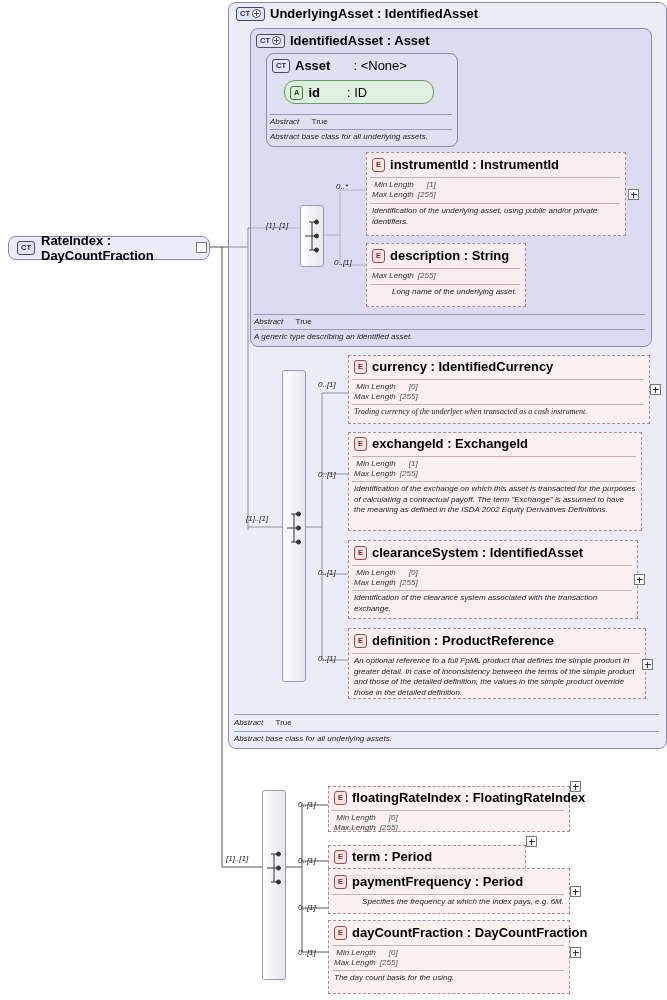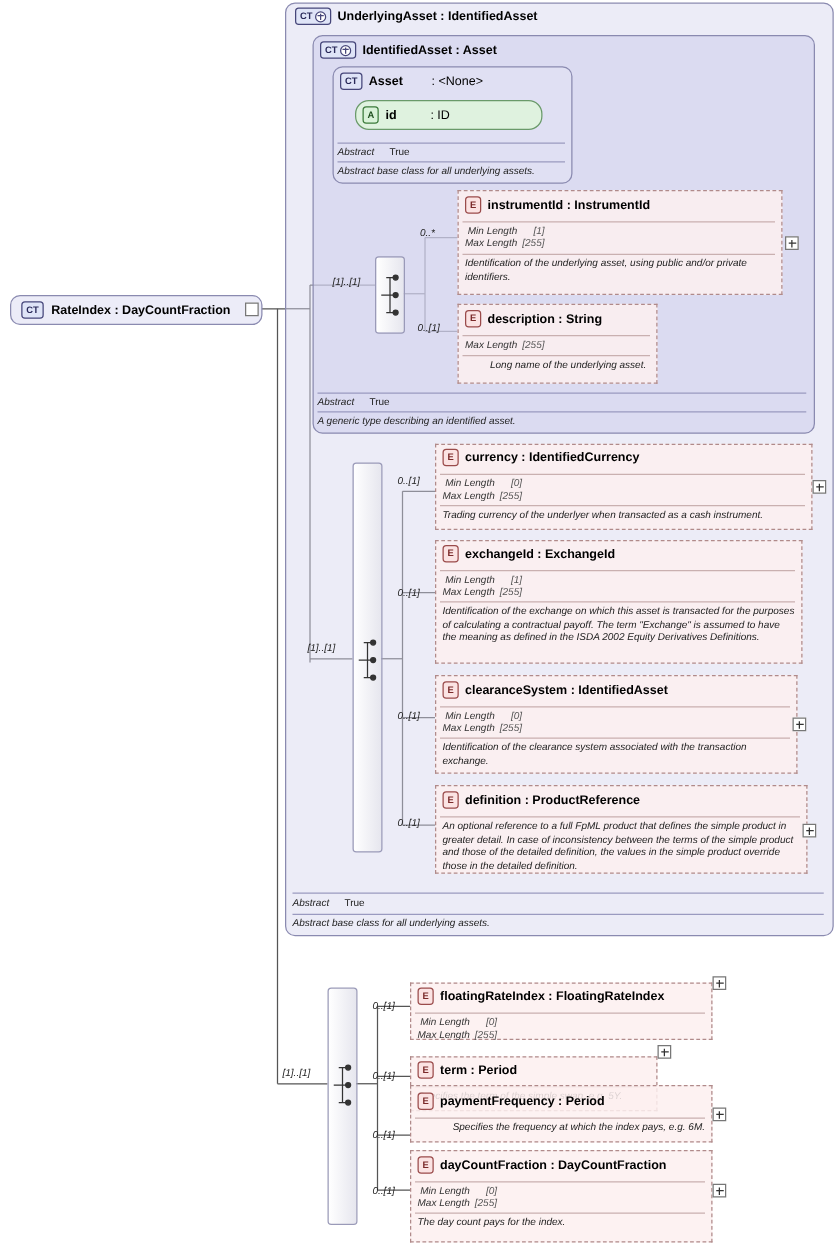--- a/index.html
+++ b/index.html
@@ -51,21 +51,21 @@
     margin-left:2px;border-radius:50%;
     background:#fff;border:1px solid #46467a;
     position:relative;
   }
   .badge .plus:before,.badge .plus:after{
     content:"";position:absolute;background:#46467a;
   }
   .badge .plus:before{left:1px;top:2.5px;width:5px;height:1px;}
   .badge .plus:after{top:1px;left:2.5px;height:5px;width:1px;}
 
-  .title{font-weight:bold;font-size:10px;color:#000;text-align:center;}
+  .title{font-weight:bold;font-size:13px;color:#000;}
 
   
   .ebox{
     position:absolute;
     border:1px dashed #b08a8a;
     background:rgba(253,240,240,0.85);
   }
   .facets{
     position:absolute;
     left:6px;
@@ -315,21 +315,21 @@
           <td class="v">[0]</td>
         </tr>
     <tr>
           <td>Max Length</td>
           <td class="v">[255]</td>
         </tr>
   </tbody>
     </table>
 </div>
 <div class="sep" style="left:352px;top:404px;width:292px;"></div>
-<div class="doc" style="left:354px;top:407px;width:290px;">Trading currency of the underlyer when transacted as a cash instrument.</div>
+<div class="doc" style="left:354px;top:407px;width:290px;font-family:Liberation Serif, serif;">Trading currency of the underlyer when transacted as a cash instrument.</div>
 <div class="plusbox" style="left:650px;top:384px;"></div>
 <div class="card" style="left:318px;top:380px;">0..[1]</div>
 
 <div class="ebox" style="left:348px;top:432px;width:292px;height:97px;"></div>
 <div class="hdr" style="left:354px;top:436px;">
   <span class="badge e">E</span>
   <span class="title">exchangeId : ExchangeId</span>
 </div>
 <div class="sep" style="left:352px;top:456px;width:284px;"></div>
 <div class="facets" style="left:354px;top:459px;">
@@ -454,15 +454,15 @@
           <td class="v">[0]</td>
         </tr>
     <tr>
           <td>Max Length</td>
           <td class="v">[255]</td>
         </tr>
   </tbody>
     </table>
 </div>
 <div class="sep" style="left:332px;top:970px;width:232px;"></div>
-<div class="doc" style="left:334px;top:973px;width:230px;">The day count pays for the index.</div>
+<div class="doc" style="left:334px;top:973px;width:230px;">The day count basis for the using.</div>
 <div class="plusbox" style="left:570px;top:947px;"></div>
 <div class="card" style="left:298px;top:948px;">0..[1]</div>
 
 </body></html>

